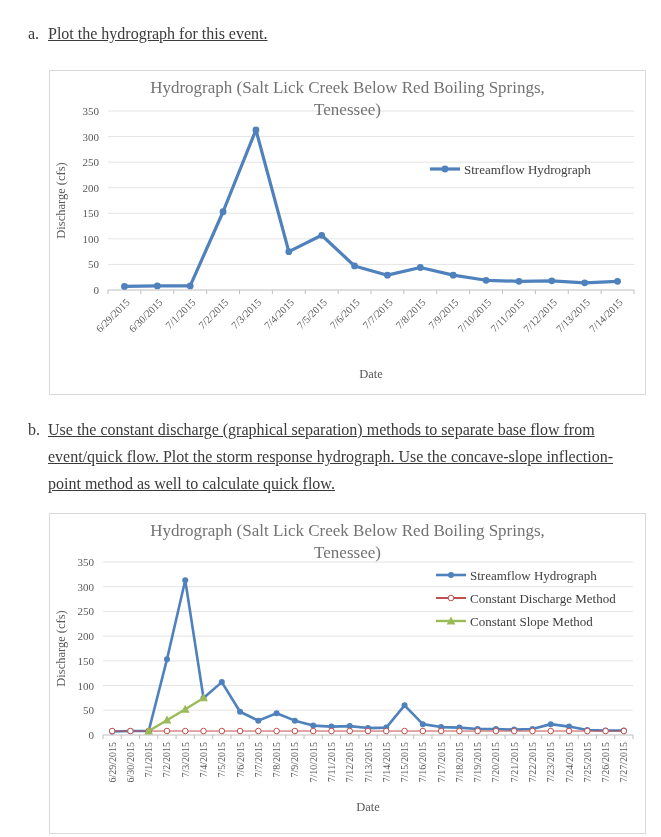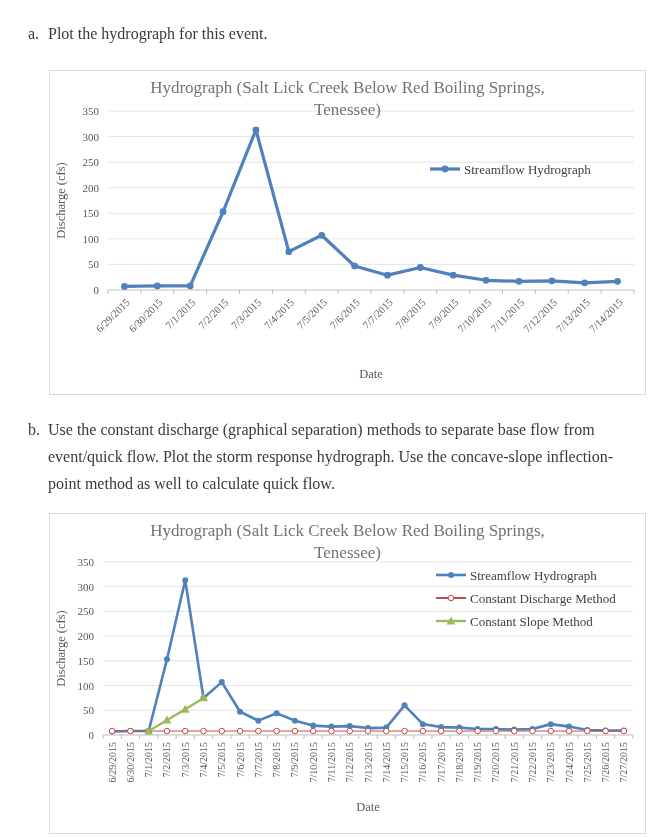--- a/index.html
+++ b/index.html
@@ -3,21 +3,21 @@
 <meta charset="utf-8">
 <style>
   html,body{margin:0;padding:0;background:#ffffff;}
   body{
     width:661px;height:837px;overflow:hidden;
     font-family:"Liberation Serif","DejaVu Serif",serif;
     color:#3a3a3a;
   }
   .para{display:flex;margin-left:28px;font-size:16px;line-height:27px;}
   .para .qlabel{width:20px;flex:0 0 20px;}
-  .para .qtext{max-width:596px;}
+  .para .qtext{max-width:596px;text-decoration:underline;}
   .q-a{margin-top:20px;}
   .chart-frame{
     width:595px;margin-left:49px;background:#fff;
     border:1px solid #d9d9d9;
   }
   .frame-a{margin-top:23px;}
   .q-b{margin-top:21px;}
   .frame-b{margin-top:16px;}
   svg text{font-family:"Liberation Serif","DejaVu Serif",serif;}
 </style>

